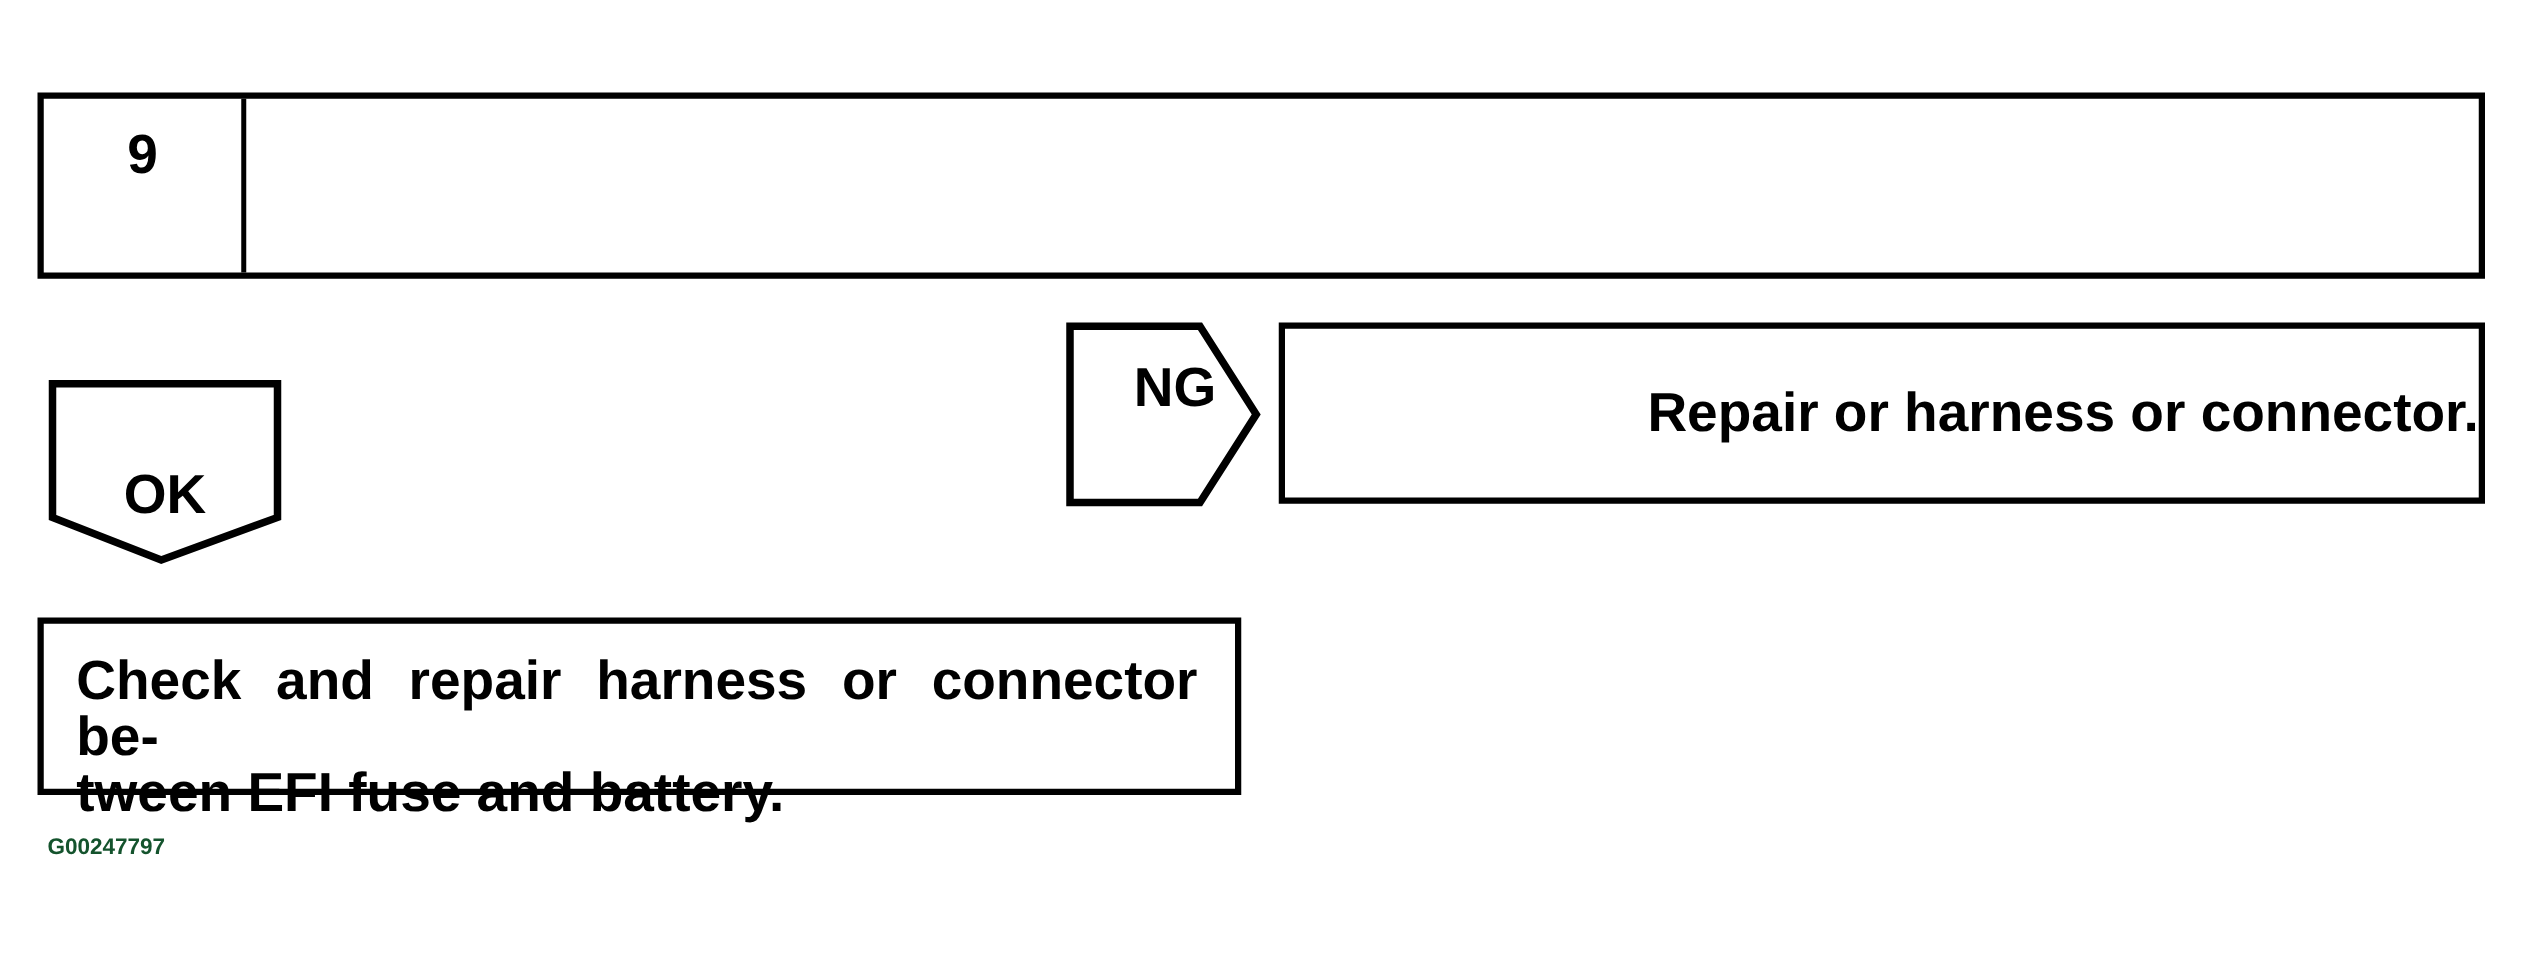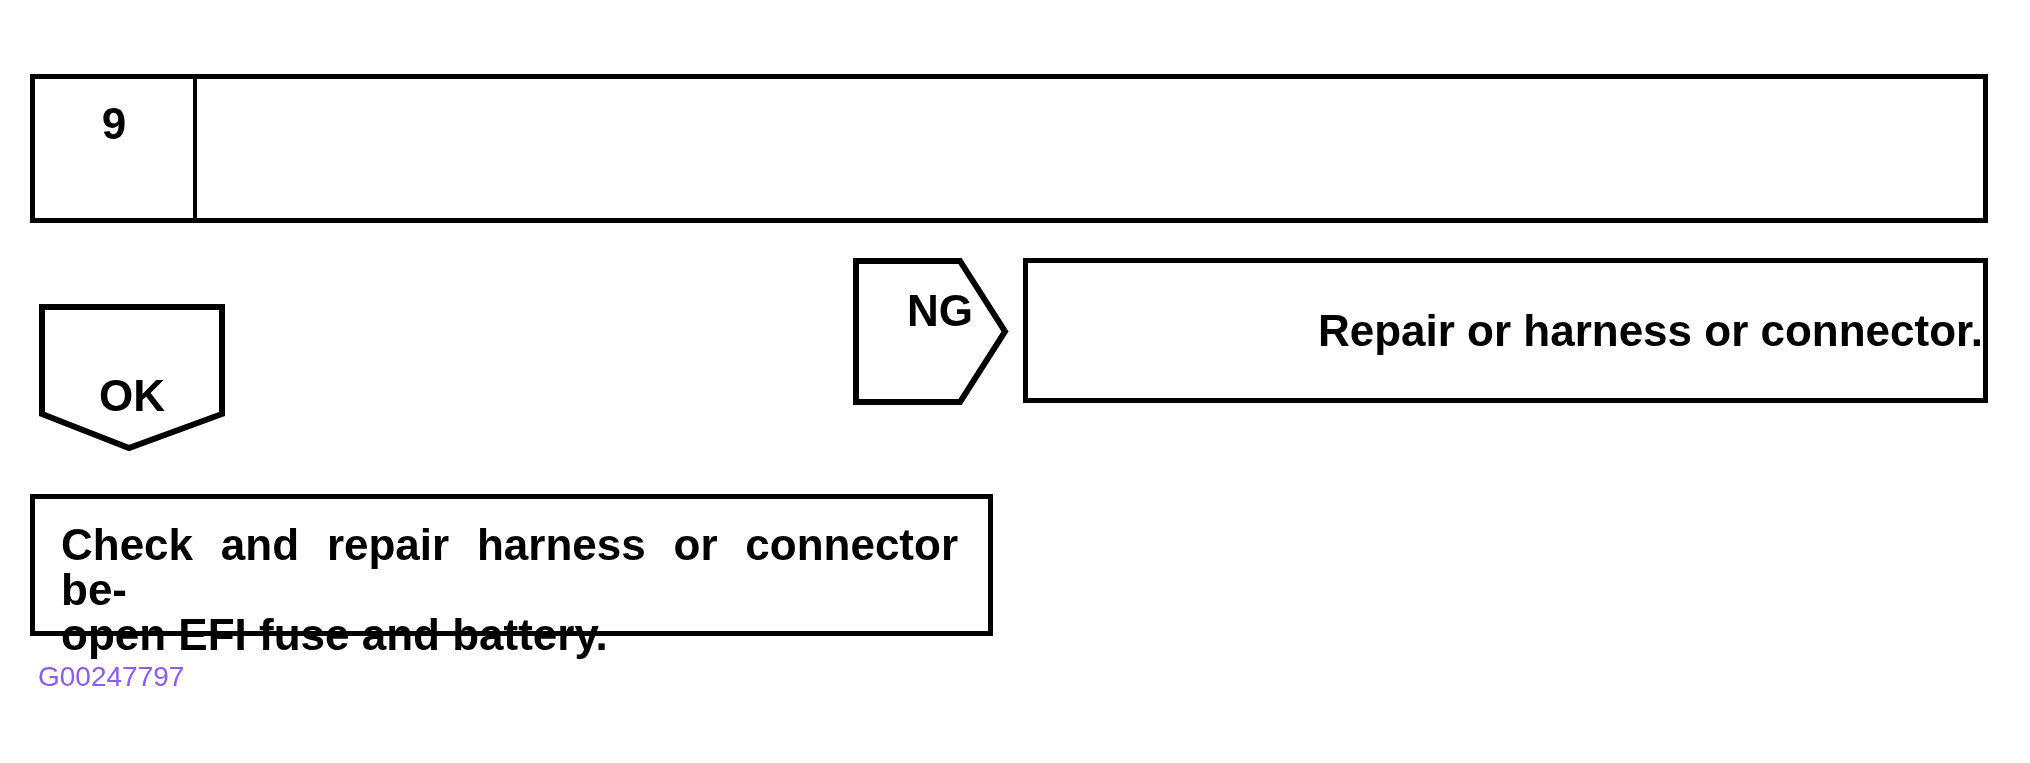--- a/index.html
+++ b/index.html
@@ -108,24 +108,24 @@
   .justified-line {
     text-align: justify;
     text-align-last: justify;
   }
 
   
   .figure-id {
     position: absolute;
     left: 38px;
     top: 662px;
-    font-size: 28px;
-    font-weight: 400;
+    font-size: 18px;
+    font-weight: 700;
     line-height: 30px;
-    color: #8b5cf6;
+    color: #14532d;
   }
 </style>
 </head>
 <body>
 
 <div class="canvas">
 
   <div class="step-table">
     <div class="step-num-cell">
       <span>9</span>
@@ -149,18 +149,18 @@
     <svg width="186" height="148" viewBox="0 0 186 148">
       <polygon points="3,3 183,3 183,110 90,144 3,110" fill="#ffffff" stroke="#000000" stroke-width="6" stroke-linejoin="miter"></polygon>
     </svg>
     <div class="connector-label ok-label-area">
       <span>OK</span>
     </div>
   </div>
 
   <div class="result-box ok-result-box">
     <div class="justified-line">Check and repair harness or connector be-</div>
-    <div class="nowrap">open EFI fuse and battery.</div>
+    <div class="nowrap">tween EFI fuse and battery.</div>
   </div>
 
   <div class="figure-id">G00247797</div>
 
 </div>
 
 </body></html>

